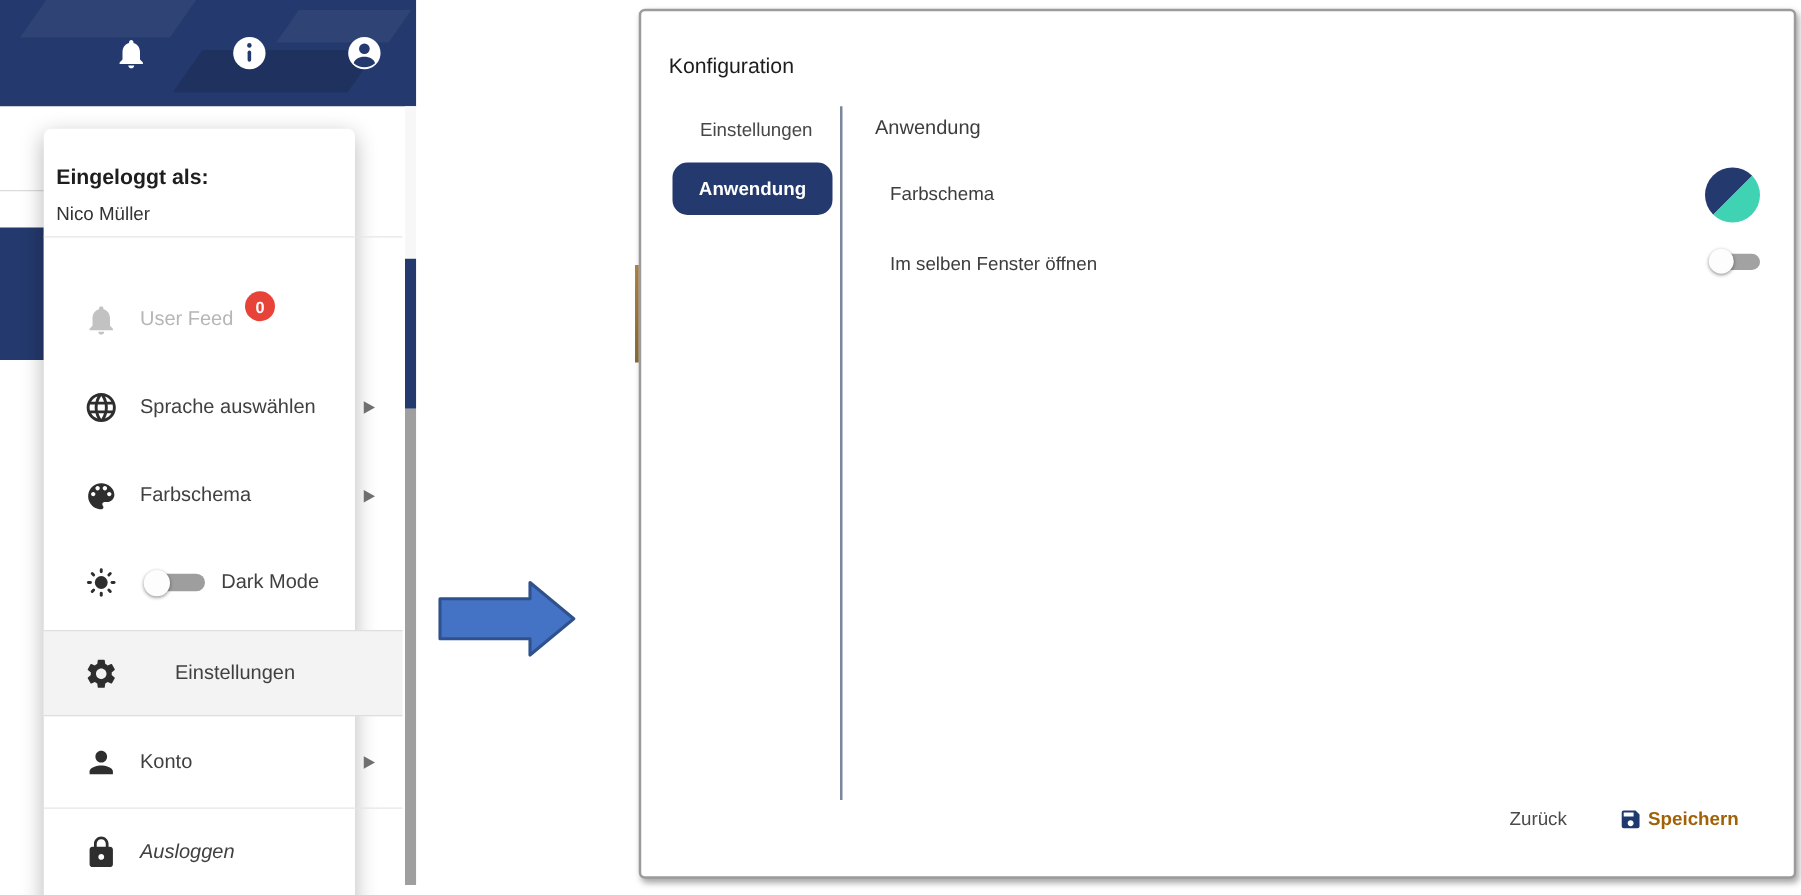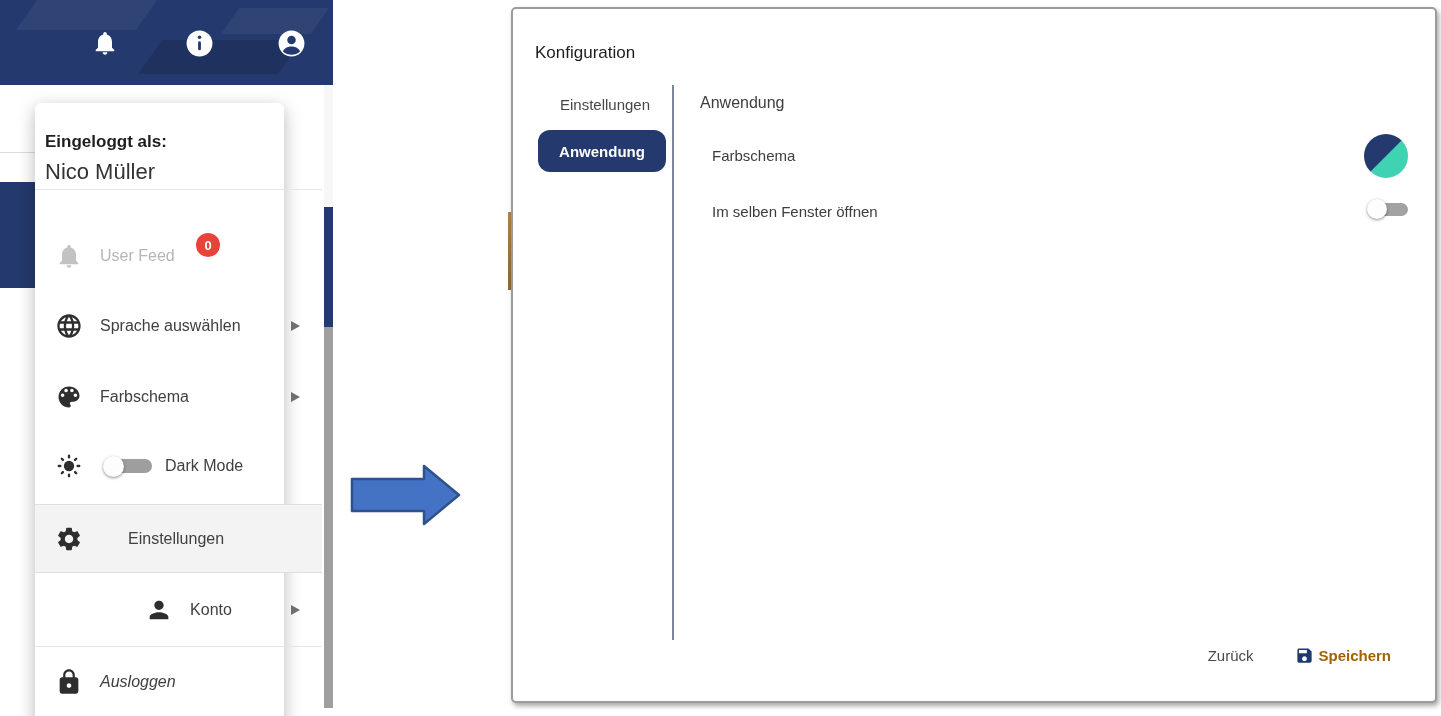--- a/index.html
+++ b/index.html
@@ -18,23 +18,23 @@
   .strip{left:324px;top:85px;width:9px;height:623px;}
   .strip .seg-white{position:absolute;left:0;top:0;width:9px;height:122px;background:#f7f7f7;}
   .strip .seg-navy{position:absolute;left:0;top:122px;width:9px;height:120px;background:#24396d;}
   .strip .seg-gray{position:absolute;left:0;top:242px;width:9px;height:381px;background:#9f9f9f;}
 
   
   #menu-panel{left:35px;top:77px;width:249px;height:639px;background:#fff;border-radius:6px 6px 0 0;
               box-shadow:0 5px 18px rgba(0,0,0,0.28);margin-top:26px;}
   .menu-head{position:absolute;left:10px;top:24px;width:260px;}
   .menu-head .h1{font-size:17px;font-weight:700;color:#1e1e1e;line-height:30px;}
-  .menu-head .h2{font-size:22px;font-weight:400;color:#333;line-height:30px;}
+  .menu-head .h2{font-size:15px;font-weight:400;color:#333;line-height:30px;}
   .mdivider{position:absolute;left:0;width:287px;height:1px;background:#e6e6e6;}
-  .mi{position:absolute;left:0;width:287px;display:flex;align-items:center;padding-left:20px;box-sizing:border-box;cursor:pointer;}
+  .mi{position:absolute;left:0;width:287px;display:flex;align-items:center;padding-left:32px;box-sizing:border-box;cursor:pointer;}
   .mi .lbl{font-size:16px;color:#404040;margin-left:17px;}
   .mi.disabled .lbl{color:#b6b6b6;}
   .mi .ico{width:28px;height:28px;flex:0 0 28px;}
   .caret{position:absolute;right:22px;width:0;height:0;border-left:9px solid #6f6f6f;
          border-top:5.5px solid transparent;border-bottom:5.5px solid transparent;}
   .badge{position:absolute;left:161px;top:12px;width:24px;height:24px;border-radius:50%;background:#e84338;
          color:#fff;font-size:13px;font-weight:700;display:flex;align-items:center;justify-content:center;}
   .hl{background:#f3f3f3;border-top:1px solid #dedede;border-bottom:1px solid #dedede;}
 
   
@@ -181,21 +181,21 @@
 
     <div class="mi hl" style="top:401px;height:69px;box-sizing:border-box;gap:28px;">
       <span class="ico">
         <svg width="28" height="28" viewBox="0 0 24 24" fill="#2e2e2e">
             <path d="M19.14 12.94c.04-.3.06-.61.06-.94 0-.32-.02-.64-.07-.94l2.03-1.58c.18-.14.23-.41.12-.61l-1.92-3.32c-.12-.22-.37-.29-.59-.22l-2.39.96c-.5-.38-1.03-.7-1.62-.94l-.36-2.54c-.04-.24-.24-.41-.48-.41h-3.84c-.24 0-.43.17-.47.41l-.36 2.54c-.59.24-1.13.57-1.62.94l-2.39-.96c-.22-.08-.47 0-.59.22L2.74 8.87c-.12.21-.08.47.12.61l2.03 1.58c-.05.3-.09.63-.09.94s.02.64.07.94l-2.03 1.58c-.18.14-.23.41-.12.61l1.92 3.32c.12.22.37.29.59.22l2.39-.96c.5.38 1.03.7 1.62.94l.36 2.54c.05.24.24.41.48.41h3.84c.24 0 .44-.17.47-.41l.36-2.54c.59-.24 1.13-.56 1.62-.94l2.39.96c.22.08.47 0 .59-.22l1.92-3.32c.12-.22.07-.47-.12-.61l-2.01-1.58zM12 15.6c-1.98 0-3.6-1.62-3.6-3.6s1.62-3.6 3.6-3.6 3.6 1.62 3.6 3.6-1.62 3.6-3.6 3.6z"></path>
           </svg>
       </span>
       <span class="lbl">Einstellungen</span>
     </div>
 
-    <div class="mi" style="top:470px;height:73px;justify-content:center;">
+    <div class="mi" style="top:470px;height:73px;">
       <span class="ico">
         <svg width="28" height="28" viewBox="0 0 24 24" fill="#2e2e2e">
             <path d="M12 12c2.21 0 4-1.79 4-4s-1.79-4-4-4-4 1.79-4 4 1.79 4 4 4zm0 2c-2.67 0-8 1.34-8 4v2h16v-2c0-2.66-5.33-4-8-4z"></path>
           </svg>
       </span>
       <span class="lbl">Konto</span>
       <span class="caret"></span>
     </div>
     <div class="mdivider" style="top:543px;"></div>
 

